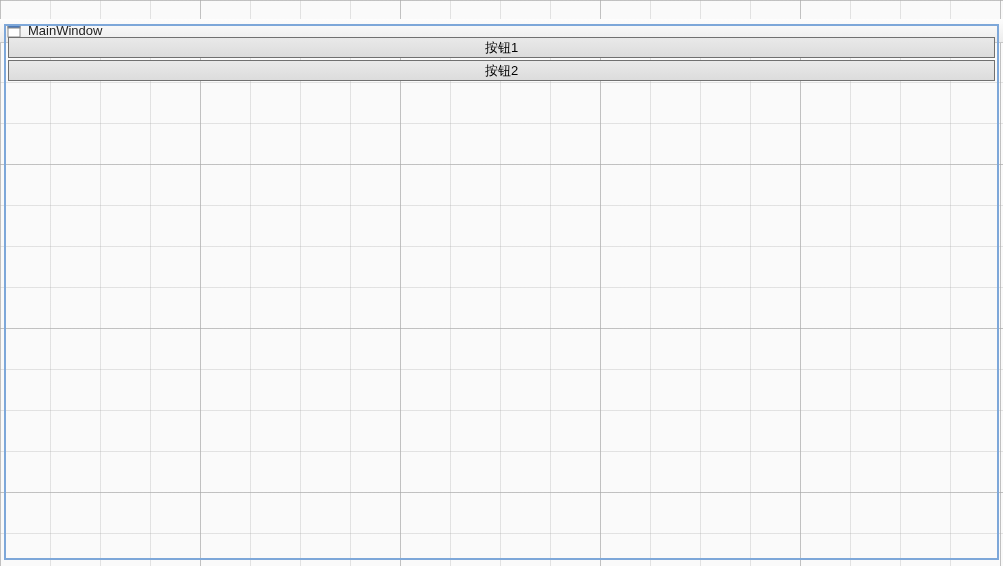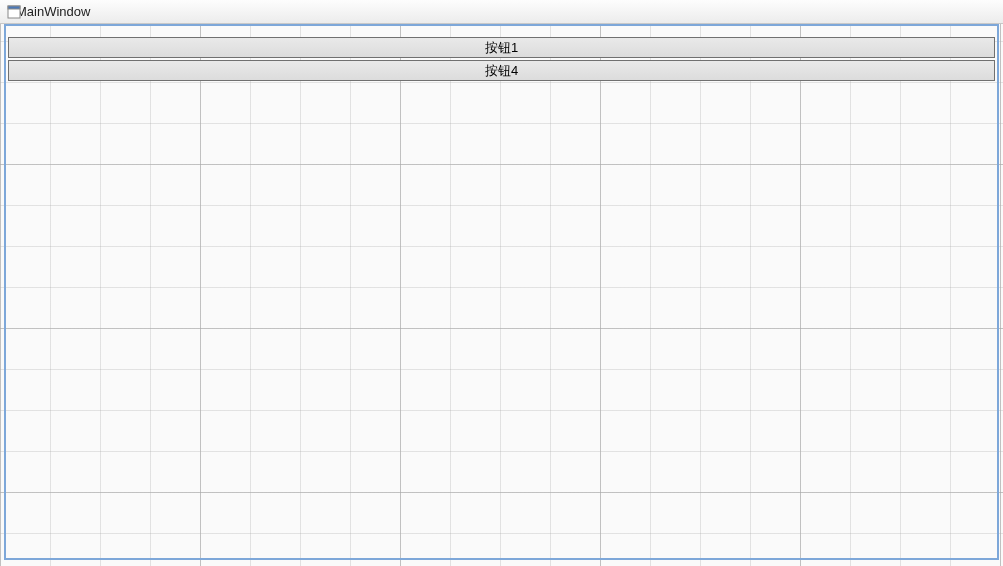--- a/index.html
+++ b/index.html
@@ -34,22 +34,23 @@
         200px 164px;
       background-position: 0 0, 0 0, 0 0, 0 0;
     }
     .title-bar {
       position: relative;
       height: 24px;
       background: linear-gradient(#fdfdfd, #ececec);
       border-bottom: 1px solid #c8c8c8;
       display: flex;
       align-items: center;
-      padding-left: 16px;
+      padding-left: 28px;
       z-index: 2;
+      margin-top: 19px;
     }
     .title-icon {
       position: absolute;
       left: 6px;
       top: 4px;
       width: 16px;
       height: 16px;
       display: flex;
       align-items: center;
       justify-content: center;
@@ -97,15 +98,15 @@
       <rect x="1" y="1" width="12" height="12" fill="#fff" stroke="#888" stroke-width="1"></rect>
       <rect x="1" y="1" width="12" height="3" fill="#4a78b8" stroke="#888" stroke-width="1"></rect>
     </svg>
   </span>
   <span class="title-text">MainWindow</span>
 </div>
 
 <div class="designer-surface">
   <div class="buttons-container">
     <div class="design-button">按钮1</div>
-    <div class="design-button">按钮4</div>
+    <div class="design-button">按钮2</div>
   </div>
 </div>
 
 </body></html>

